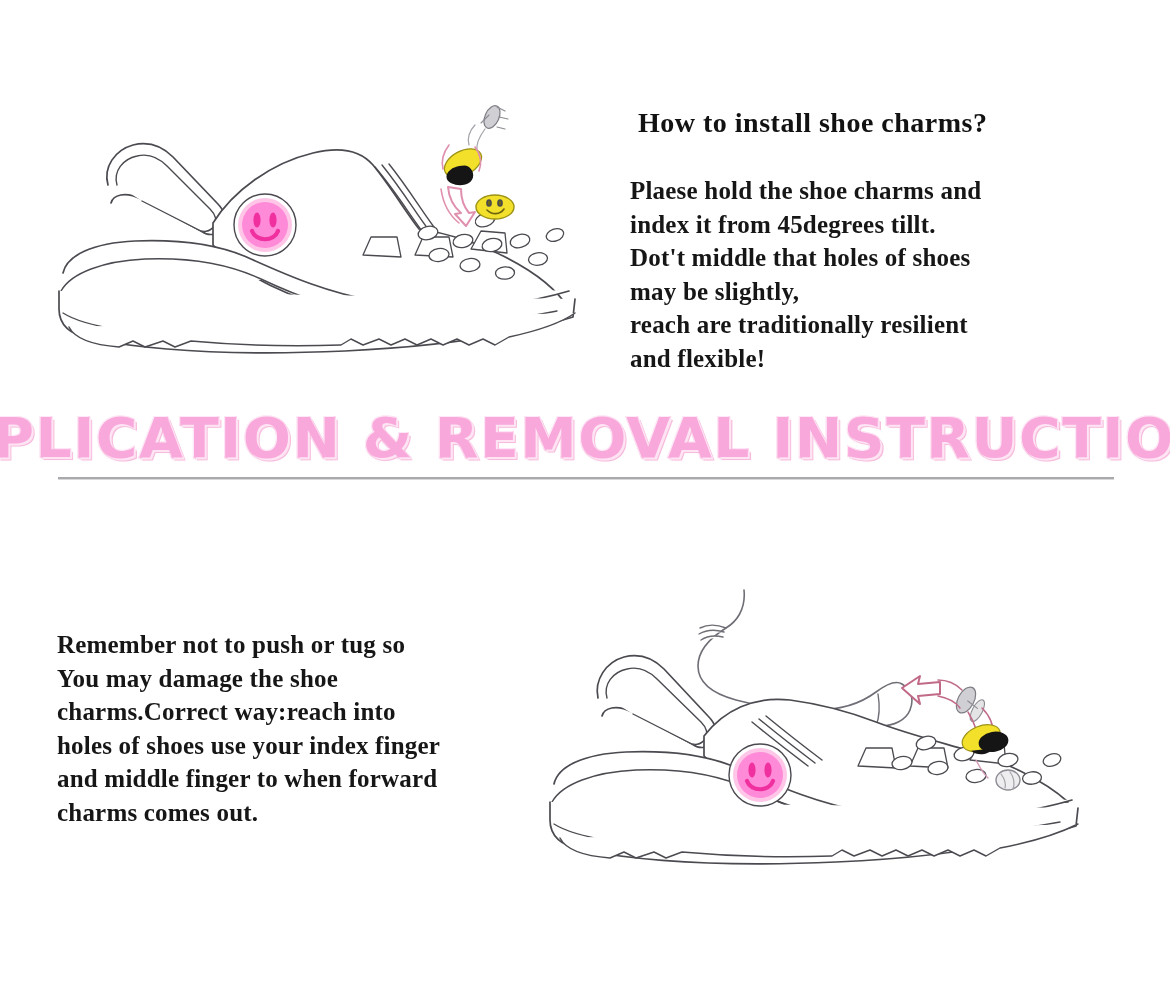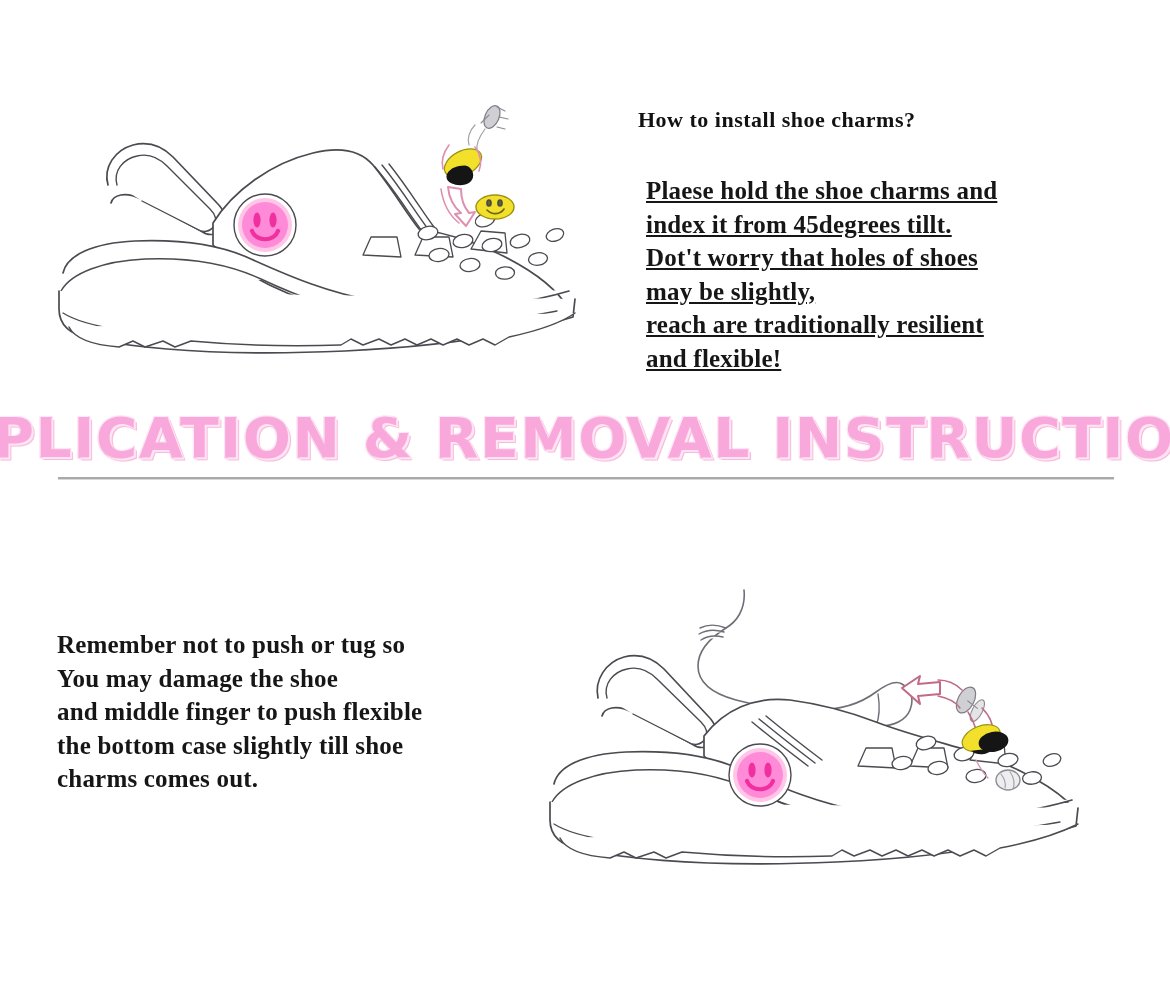--- a/index.html
+++ b/index.html
@@ -16,21 +16,21 @@
     height: 1004px;
     background: #ffffff;
     overflow: hidden;
   }
 
   
   .heading {
     position: absolute;
     font-family: "Liberation Serif", serif;
     font-weight: bold;
-    font-size: 22px;
+    font-size: 28px;
     letter-spacing: 0.5px;
     color: #121212;
     white-space: nowrap;
     text-align: right;
   }
   .body-text {
     position: absolute;
     font-family: "Liberation Serif", serif;
     font-weight: bold;
     font-size: 25px;
@@ -172,40 +172,41 @@
         <ellipse cx="450" cy="112" rx="19" ry="12" fill="#f2e02a" stroke="#9c9215" stroke-width="1.4"></ellipse>
         <ellipse cx="444" cy="108" rx="2" ry="3" fill="#6d6410"></ellipse>
         <ellipse cx="455" cy="108" rx="2" ry="3" fill="#6d6410"></ellipse>
         <path d="M442 115 C447 120 455 120 459 114" stroke="#6d6410" stroke-width="1.6" fill="none"></path>
       </g>
     </svg>
   </div>
 
   <div class="heading" style="left:638px; top:107px;">How to install shoe charms?</div>
 
-  <div class="body-text" style="left:646px; top:174px; width:440px;text-decoration:underline;">
+  <div class="body-text" style="left:630px; top:174px; width:440px;">
     <span class="ln">Plaese hold the shoe charms and</span>
     <span class="ln">index it from 45degrees tillt.</span>
-    <span class="ln">Dot't worry that holes of shoes</span>
+    <span class="ln">Dot't middle that holes of shoes</span>
     <span class="ln">may be slightly,</span>
     <span class="ln">reach are traditionally resilient</span>
     <span class="ln">and flexible!</span>
   </div>
 
   <div id="banner-wrap">
     <div id="banner-text">APPLICATION &amp; REMOVAL INSTRUCTIONS</div>
   </div>
   <div id="divider"></div>
 
 
   <div class="body-text" style="left:57px; top:628px; width:490px;">
     <span class="ln">Remember not to push or tug so</span>
     <span class="ln">You may damage the shoe</span>
-    <span class="ln">and middle finger to push flexible</span>
-    <span class="ln">the bottom case slightly till shoe</span>
+    <span class="ln">charms.Correct way:reach into</span>
+    <span class="ln">holes of shoes use your index finger</span>
+    <span class="ln">and middle finger to when forward</span>
     <span class="ln">charms comes out.</span>
   </div>
 
   <div class="illo" style="left:540px; top:588px;">
     <svg width="600" height="310" viewBox="0 0 600 310" fill="none" stroke="#4a4a50" stroke-width="1.7" stroke-linecap="round" stroke-linejoin="round">
 
       <g stroke="#6e6e76" stroke-width="1.6" fill="#fff">
         <path d="M204 2 C206 22 196 34 186 40
                  C170 50 158 62 158 78
                  C158 96 174 106 196 112

